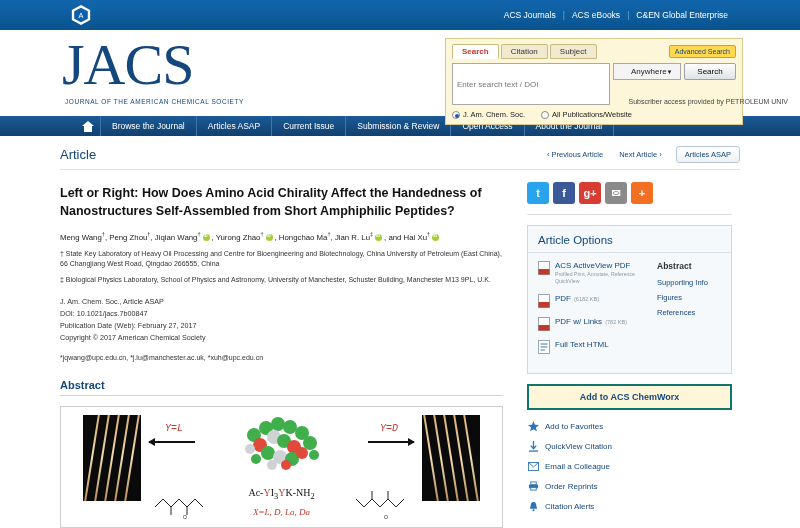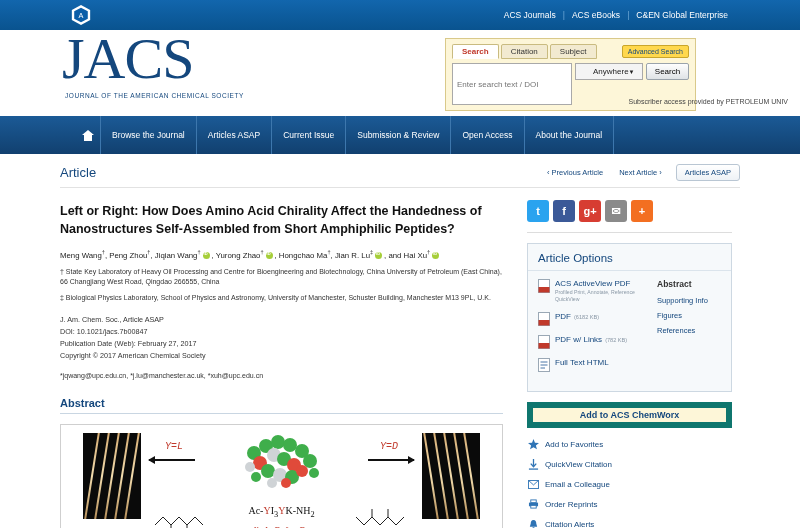--- a/index.html
+++ b/index.html
@@ -53,20 +53,21 @@
 
   
   .masthead {
     height: 86px;
     background: #ffffff;
     display: flex;
     position: relative;
   }
   .jacs-block {
     padding-left: 62px;
+    padding-top: 6px;
   }
   .jacs-word {
     font-family: "Liberation Serif", serif;
     font-size: 58px;
     color: #14477d;
     letter-spacing: -1px;
     line-height: 1;
     font-weight: 400;
   }
   .jacs-sub {
@@ -74,21 +75,21 @@
     color: #14477d;
     letter-spacing: .55px;
     margin-top: 4px;
     padding-left: 3px;
   }
 
   
   .searchzone {
     position: absolute;
     left: 445px; top: 8px;
-    width: 251px;
+    width: 298px;
     background: #fdf6d8;
     border: 1px solid #d9c98a;
     padding: 5px 6px 5px 6px;
   }
   .search-tabs { display: flex; align-items: center; }
   .stab {
     font-size: 8px;
     padding: 2px 9px;
     border: 1px solid #c9bb80;
     background: #f2ead0;
@@ -160,21 +161,21 @@
   }
   .subscriber {
     position: absolute;
     right: 12px; top: 68px;
     font-size: 7px;
     color: #444;
   }
 
   
   .nav {
-    height: 38px;
+    height: 20px;
     background: #15497f;
     background: linear-gradient(#1b5a96,#11406f);
     display: flex;
     align-items: stretch;
     padding-left: 75px;
   }
   .nav-home {
     width: 26px;
     display: flex; align-items: center; justify-content: center;
     border-right: 1px solid #3d77ad;
@@ -414,21 +415,21 @@
   }
   .kb { font-size: 5.6px; color: #8a98a6; margin-left: 3px; }
   .opt-right .h {
     font-size: 8.5px; color: #333; font-weight: bold; margin-bottom: 7px;
   }
   .opt-right .l {
     font-size: 7.5px; color: #14477d; margin-bottom: 6px;
   }
   .chemworx {
     margin-top: 10px;
-    border: 6px solid #0f766e;
+    border: 2px solid #0f766e;
     background: #fdf6d8;
     height: 26px;
     display: flex; align-items: center; justify-content: center;
     font-size: 9px;
     color: #14477d;
     font-weight: bold;
   }
   .rlist { margin-top: 10px; }
   .rlink {
     display: flex; align-items: center;
@@ -478,20 +479,30 @@
         <div class="stab">Subject</div>
         <div class="adv-btn">Advanced Search</div>
       </div>
       <div class="search-row">
         <input class="search-input" type="text" placeholder="Enter search text / DOI" style="">
         <div class="search-select">
           <span>Anywhere</span>
           <span class="caret">▼</span>
         </div>
         <div class="search-go">Search</div>
+      </div>
+      <div class="radio-row">
+        <div class="radio">
+          <span class="rdot on"></span>
+          <span>J. Am. Chem. Soc.</span>
+        </div>
+        <div class="radio">
+          <span class="rdot"></span>
+          <span>All Publications/Website</span>
+        </div>
       </div>
     </div>
 
     <div class="subscriber">Subscriber access provided by PETROLEUM UNIV</div>
   </div>
 
   <div class="nav">
     <div class="nav-home">
       <svg width="12" height="11" viewBox="0 0 12 11">
         <polygon points="6,0 12,5 10,5 10,11 2,11 2,5 0,5" fill="#ffffff"></polygon>

